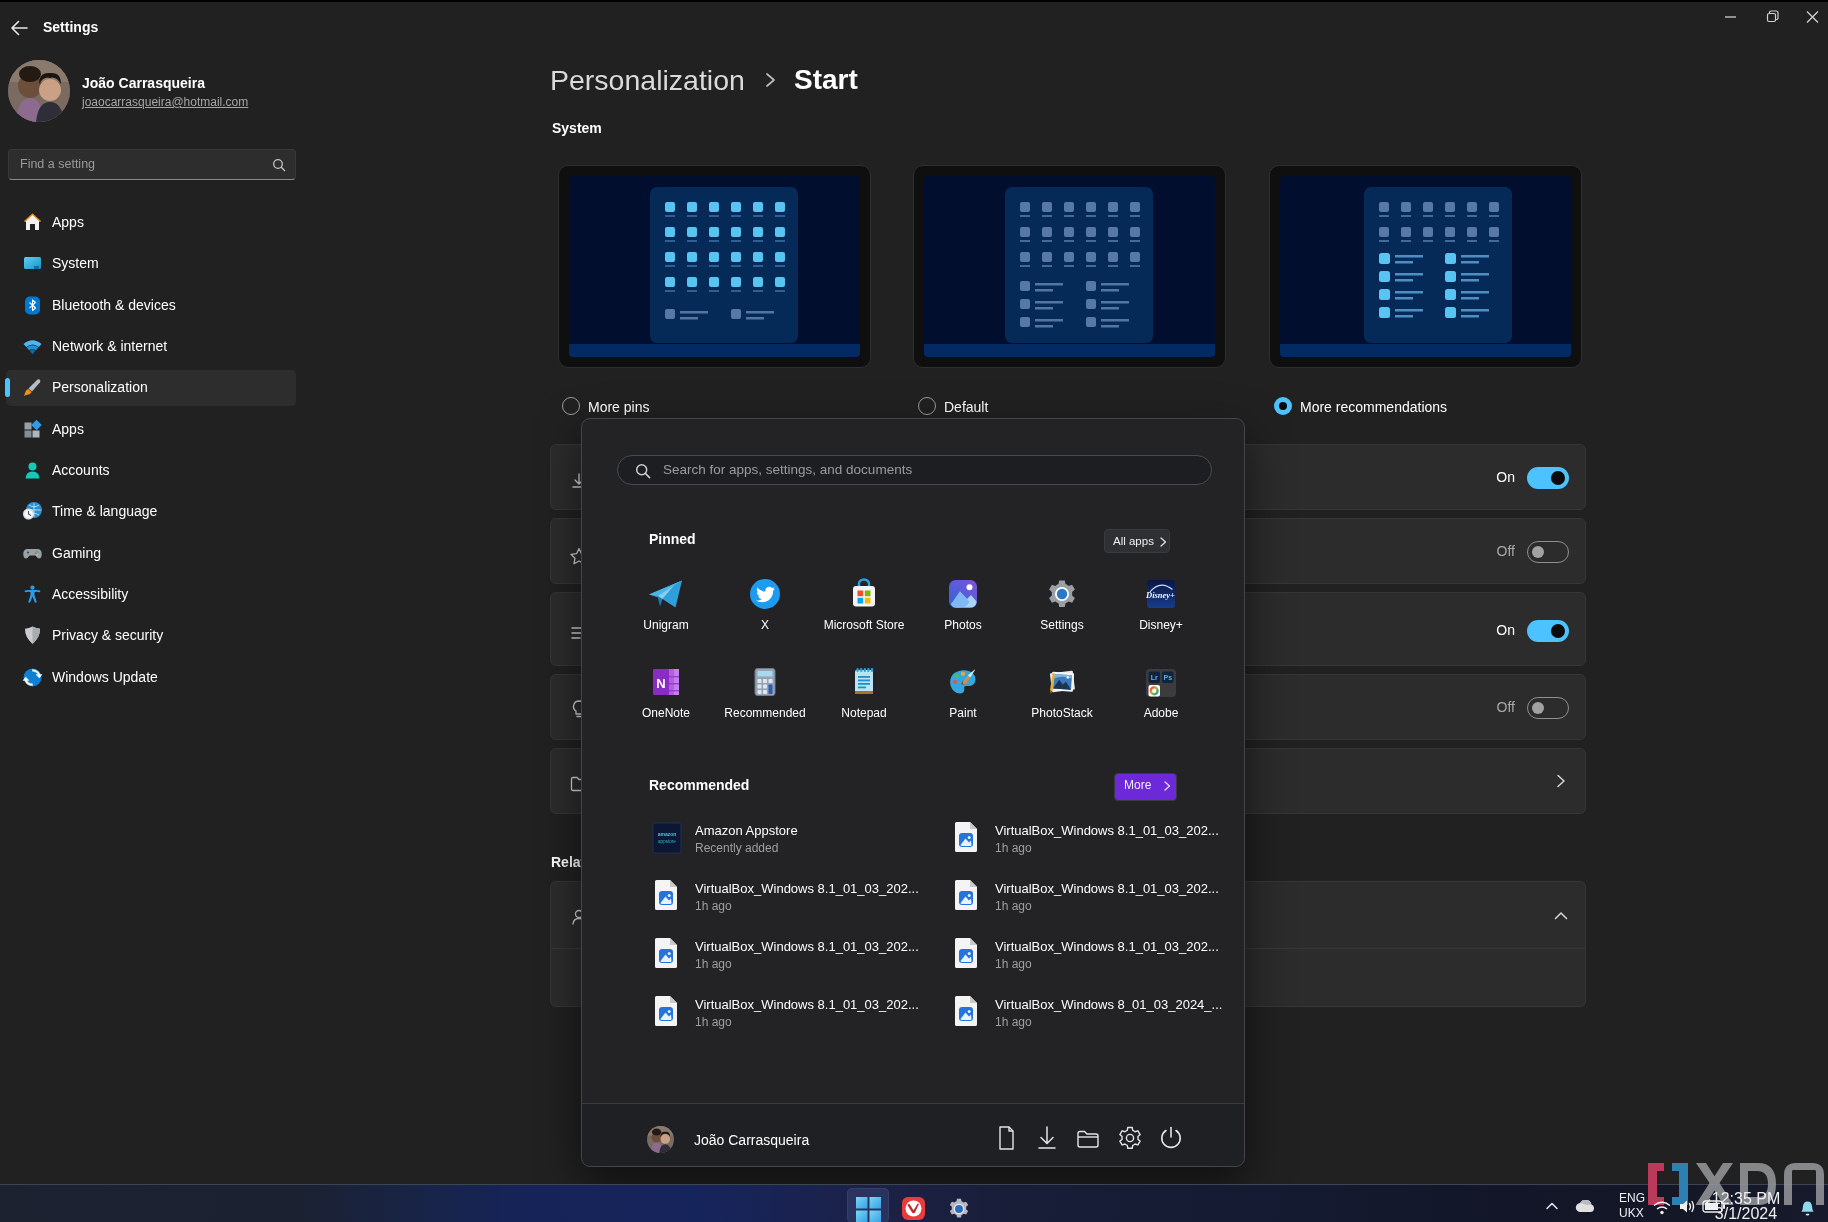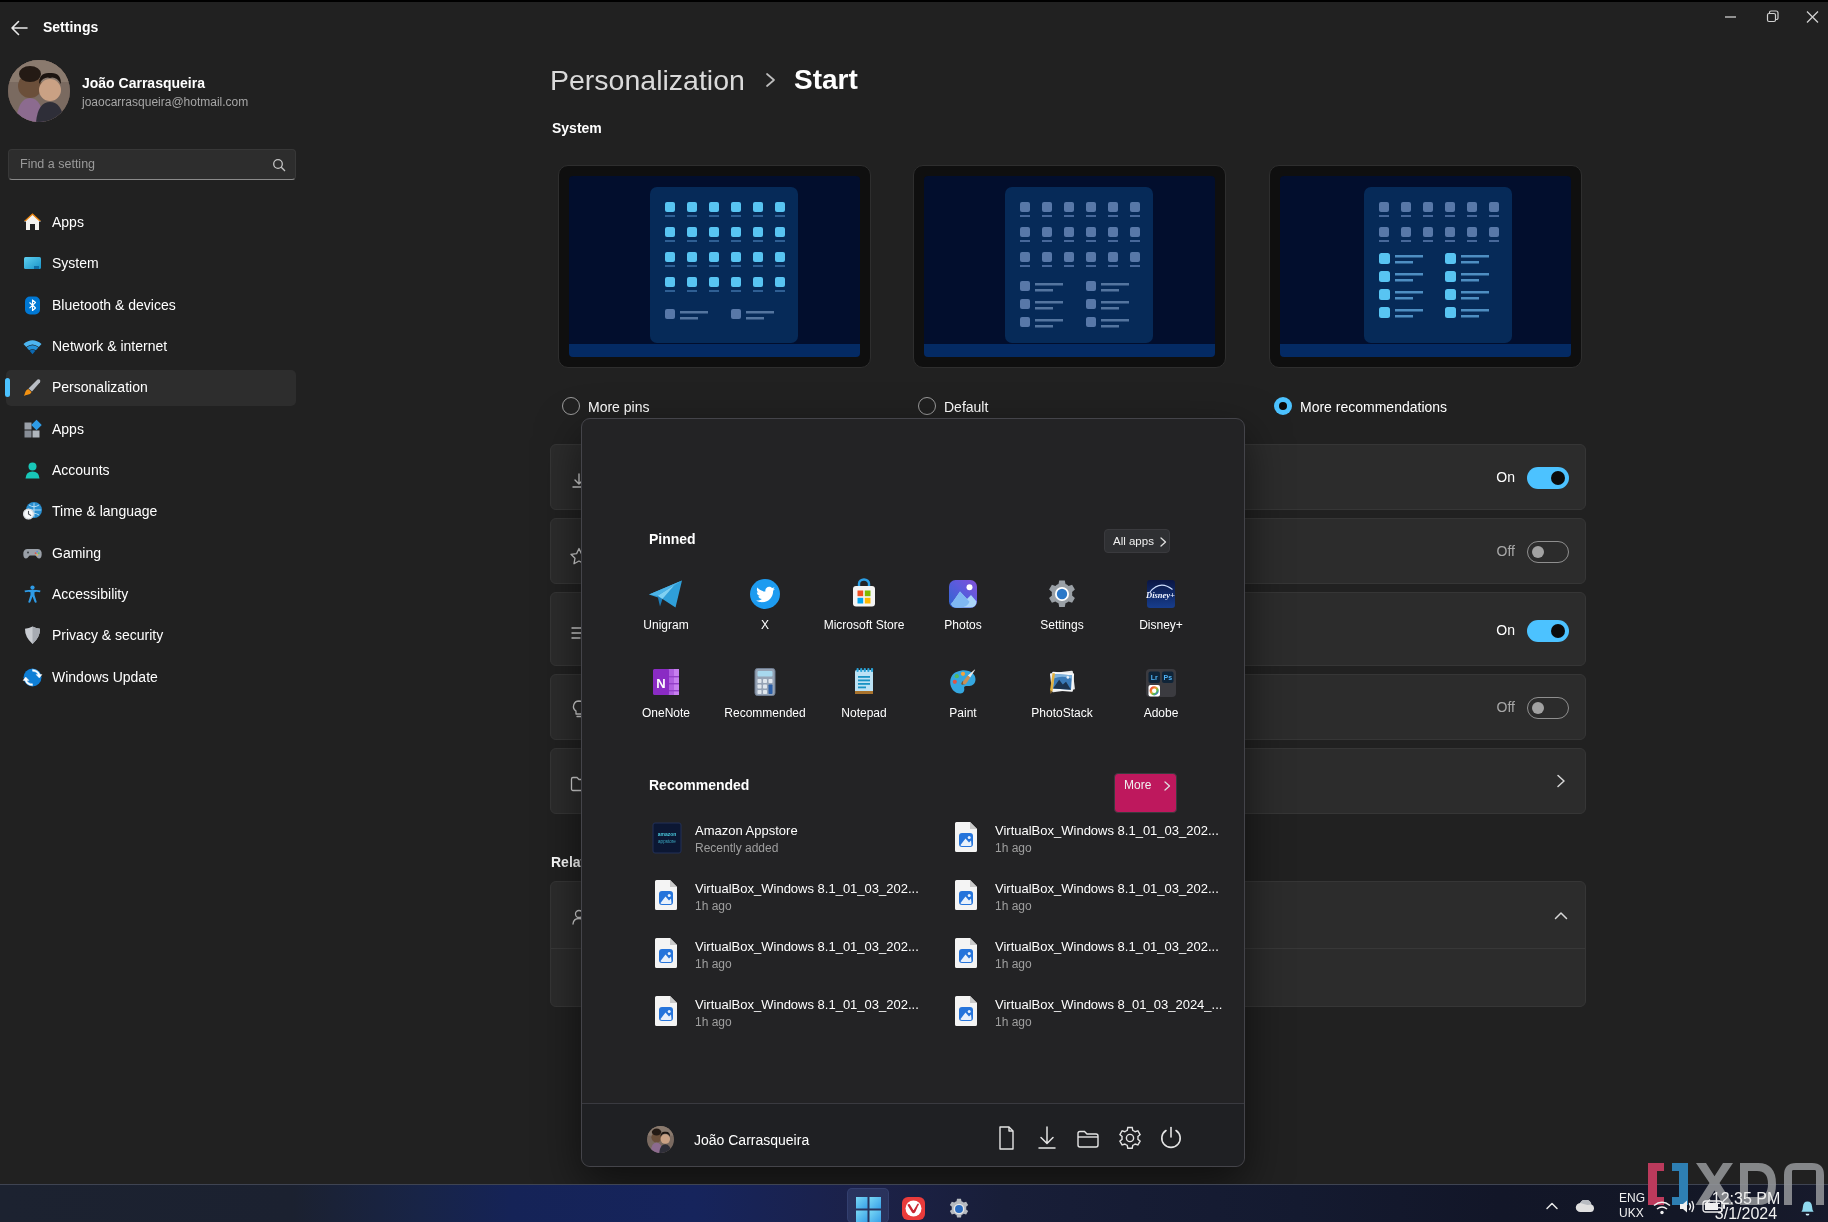--- a/index.html
+++ b/index.html
@@ -36,21 +36,21 @@
 <rect width="62" height="22" fill="#8a7a6e"></rect>
 <circle cx="22" cy="26" r="12" fill="#6b4f3a"></circle>
 <path d="M8 62 Q10 38 22 38 Q34 38 36 62 Z" fill="#8c6b8f"></path>
 <ellipse cx="22" cy="14" rx="11" ry="8" fill="#241a14"></ellipse>
 <circle cx="42" cy="30" r="11" fill="#caa184"></circle>
 <path d="M28 62 Q30 42 42 42 Q54 42 56 62 Z" fill="#2e2e38"></path>
 <path d="M31 24 Q31 12 42 13 Q53 12 53 24 Q48 16 42 18 Q36 16 31 24 Z" fill="#1c1410"></path>
 </svg>
 </div>
 <div class="abs" style="left:82px;top:75px;font-size:14px;font-weight:bold;color:#fff;">João Carrasqueira</div>
-<div class="abs" style="left:82px;top:95px;font-size:12px;color:#a6a6a6;">joaocarrasqueira@hotmail.com</div>
+<div class="abs" style="left:82px;top:95px;font-size:12px;color:#a6a6a6;text-decoration:underline;">joaocarrasqueira@hotmail.com</div>
 
 <div class="abs" style="left:8px;top:149px;width:288px;height:31px;background:#2d2d2d;border:1px solid #383838;border-bottom:1px solid #8a8a8a;border-radius:4px;">
 <div class="abs" style="left:11px;top:7px;font-size:12.5px;color:#9a9a9a;">Find a setting</div>
 <svg class="abs" style="right:9px;top:8px;" width="14" height="14" viewBox="0 0 14 14">
       <circle cx="6" cy="6" r="4.3" fill="none" stroke="#c5c5c5" stroke-width="1.3"></circle>
       <path d="M9.3 9.3 L13 13" stroke="#c5c5c5" stroke-width="1.3"></path>
     </svg>
 </div>
 
 <style>
@@ -460,20 +460,27 @@
 .pin { position:absolute; width:98px; text-align:center; }
 .pin .plbl { position:absolute; top:40px; width:98px; left:0; font-size:12px; color:#fff; white-space:nowrap; text-align:center; }
 .pin svg.app { position:absolute; left:33px; top:0; }
 .rec { position:absolute; height:44px; }
 .rec .rtitle { position:absolute; left:44px; top:5px; font-size:13px; color:#fff; white-space:nowrap; }
 .rec .rsub { position:absolute; left:44px; top:23px; font-size:12px; color:#9f9f9f; }
 .ficon { position:absolute; top:702px; width:34px; height:34px; }
 </style>
 <div id="startmenu" class="abs" style="left:581px;top:418px;width:664px;height:749px;background:#232325;border:1px solid #44444a;border-radius:9px;box-shadow:0 16px 44px rgba(0,0,0,.55);">
 
+ <div class="abs" style="left:35px;top:36px;width:595px;height:30px;background:#1d1e21;border:1px solid #4a4a52;border-radius:16px;">
+   <svg class="abs" style="left:17px;top:7px;" width="16" height="16" viewBox="0 0 16 16">
+        <circle cx="6.7" cy="6.7" r="5" fill="none" stroke="#cdcdcd" stroke-width="1.5"></circle>
+        <path d="M10.4 10.4 L14.6 14.6" stroke="#cdcdcd" stroke-width="1.5" stroke-linecap="round"></path>
+      </svg>
+   <div class="abs" style="left:45px;top:6px;font-size:13.5px;color:#9c9c9c;">Search for apps, settings, and documents</div>
+ </div>
 
  <div class="abs" style="left:67px;top:112px;font-size:14px;font-weight:bold;">Pinned</div>
  <div class="abs" style="left:522px;top:110px;width:66px;height:24px;background:#2f3033;border:1px solid #3a3a3e;border-radius:4px;">
    <div class="abs" style="left:8px;top:5px;font-size:11.5px;color:#f0f0f0;">All apps</div>
    <svg class="abs" style="left:53px;top:6px;" width="10" height="12" viewBox="0 0 10 12">
         <path d="M3 2 L7.5 6 L3 10" stroke="#e0e0e0" stroke-width="1.3" fill="none" stroke-linecap="round" stroke-linejoin="round"></path>
       </svg>
  </div>
 
  <div class="pin" style="left:35px;top:159px;">
@@ -640,21 +647,21 @@
             <stop offset=".7" stop-color="#58c048"></stop>
             <stop offset="1" stop-color="#3a6fe8"></stop>
           </linearGradient>
         </defs>
         <circle cx="9.2" cy="24.8" r="3.4" fill="none" stroke="url(#cc1)" stroke-width="2.4"></circle>
       </svg>
   <div class="plbl">Adobe</div>
  </div>
 
  <div class="abs" style="left:67px;top:358px;font-size:14px;font-weight:bold;">Recommended</div>
- <div class="abs" style="left:532px;top:354px;width:63px;height:40px;background:#be185d;border:1px solid #3a3a3e;border-radius:4px;">
+ <div class="abs" style="left:532px;top:354px;width:63px;height:28px;background:#6d28d9;border:1px solid #3a3a3e;border-radius:4px;">
    <div class="abs" style="left:9px;top:4px;font-size:12px;color:#f0f0f0;">More</div>
    <svg class="abs" style="left:47px;top:6px;" width="10" height="12" viewBox="0 0 10 12">
         <path d="M3 2 L7.5 6 L3 10" stroke="#e0e0e0" stroke-width="1.3" fill="none" stroke-linecap="round" stroke-linejoin="round"></path>
       </svg>
  </div>
 
  <div class="rec" style="left:69px;top:399px;width:290px;text-align:right;">
    <svg width="30" height="32" viewBox="0 0 30 32" style="position:absolute;top:4px;left:1px;">
         <rect x="1" y="1" width="28" height="30" rx="2" fill="#0c1733" stroke="#223058" stroke-width="1"></rect>
         <text x="15" y="14" font-size="5" fill="#49c8dc" text-anchor="middle" font-weight="bold">amazon</text>

